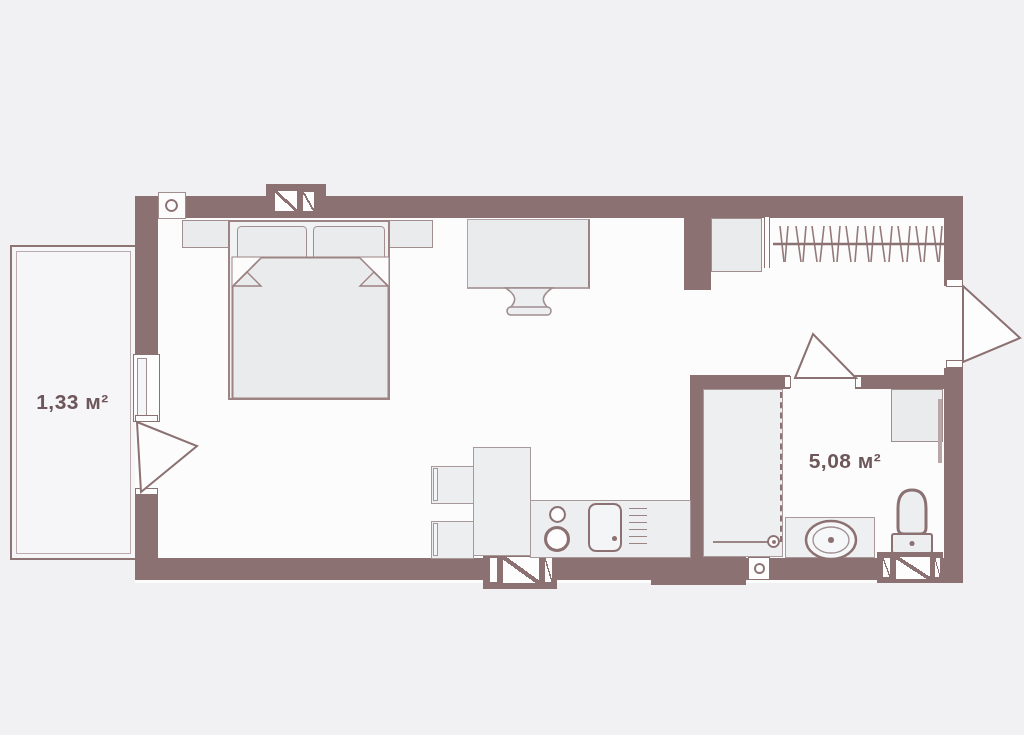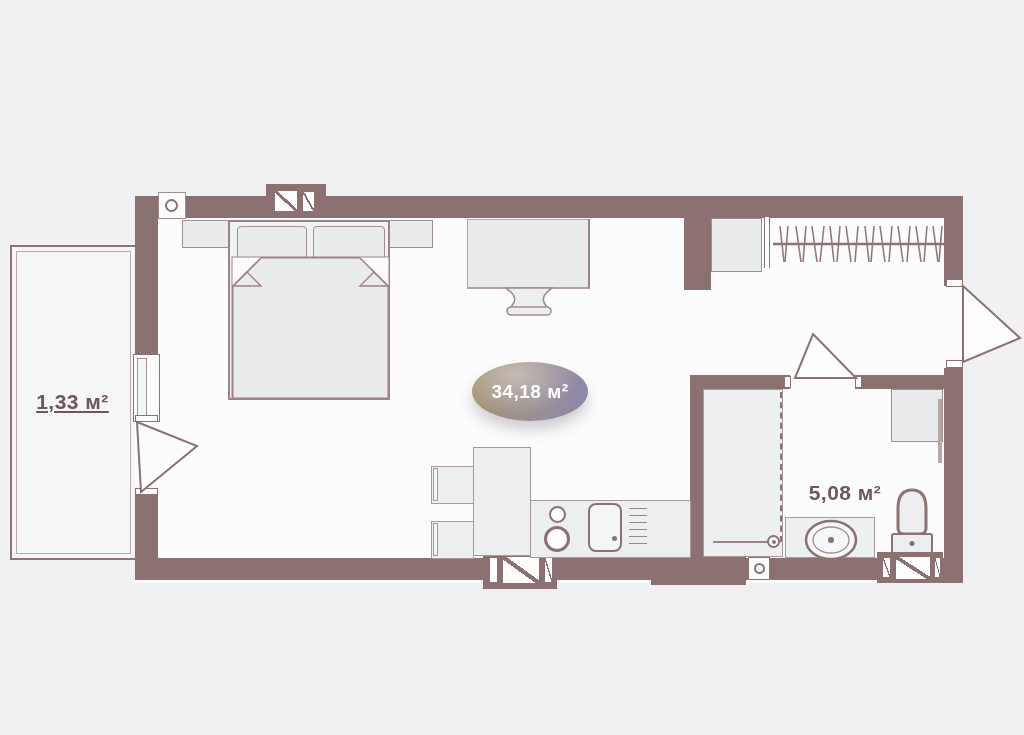--- a/index.html
+++ b/index.html
@@ -175,20 +175,17 @@
     <ellipse cx="29" cy="22" rx="18" ry="13" fill="none" stroke="#a18f90" stroke-width="1.3"></ellipse>
     <circle cx="29" cy="22" r="3" fill="#8c7172"></circle>
   </svg>
 
   <svg class="abs" style="left:888px;top:484px;" width="48" height="74" viewBox="0 0 48 74">
     <path d="M10,44 L10,24 Q10,6 24,6 Q38,6 38,24 L38,44 Q38,50 32,50 L16,50 Q10,50 10,44 Z" fill="#eceef0" stroke="#8c7172" stroke-width="3"></path>
     <rect x="4" y="50" width="40" height="19" rx="2" fill="#eceef0" stroke="#8c7172" stroke-width="2"></rect>
     <circle cx="24" cy="59.5" r="2.5" fill="#8c7172"></circle>
   </svg>
 
-  <div class="room-label" style="left:20px;top:390px;width:105px;text-decoration:underline;">1,33 м²</div>
-  <div class="room-label" style="left:790px;top:449px;width:110px;margin-top:32px;">5,08 м²</div>
+  <div class="room-label" style="left:20px;top:390px;width:105px;">1,33 м²</div>
+  <div class="room-label" style="left:790px;top:449px;width:110px;">5,08 м²</div>
 
-  <div class="badge">
-    <span>34,18 м²</span>
-  </div>
 
 </div>
 
 </body></html>

